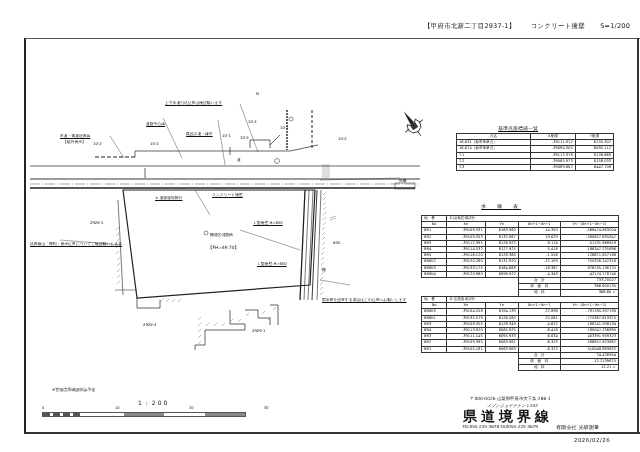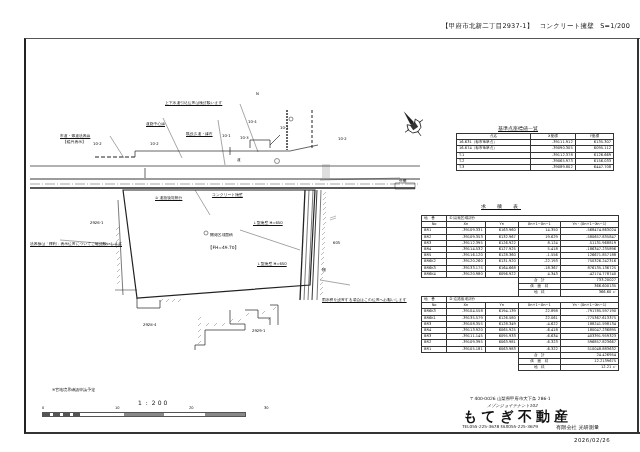--- a/index.html
+++ b/index.html
@@ -1,20 +1,20 @@
 <!DOCTYPE html>
 <html><head>
 <meta charset="utf-8">
 <style>
   html,body{margin:0;padding:0;background:#ffffff;}
   body{width:640px;height:452px;position:relative;overflow:hidden;font-family:"DejaVu Sans",sans-serif;color:#111;}
   .frame{position:absolute;left:24px;top:38px;width:616px;height:396px;border-left:2px solid #222;border-top:1px solid #555;border-bottom:2px solid #333;box-sizing:border-box;}
   .rframe{position:absolute;left:637px;top:38px;width:2px;height:396px;background:#333;}
   .title{position:absolute;top:22px;right:10px;font-size:6.5px;letter-spacing:0.2px;white-space:nowrap;}
-  .title span{margin-left:4px;}
+  .title span{margin-left:13px;}
   .plan{position:absolute;left:0;top:0;width:640px;height:452px;}
   .tbl{position:absolute;border-collapse:collapse;font-size:3.6px;background:#fff;}
   .tbl td,.tbl th{border:0.6px solid #333;padding:0 2px;height:5.2px;line-height:5.2px;white-space:nowrap;font-weight:normal;}
   .tbl td.num{text-align:right;}
   .tcap{position:absolute;font-size:5px;text-decoration:underline;white-space:nowrap;}
   .note{position:absolute;font-size:4px;white-space:nowrap;}
   .lbl{position:absolute;font-size:3.8px;white-space:nowrap;}
   .scale-label{position:absolute;left:138px;top:399px;font-size:6px;letter-spacing:2px;}
   .scale-tick{position:absolute;top:406px;font-size:3.6px;}
   .scalebar{position:absolute;left:42px;top:412px;width:202px;height:3px;border:0.6px solid #555;display:flex;}
@@ -353,16 +353,16 @@
   <tr>
         <td colspan="3" style="border:none;"></td>
         <td style="text-align:center;">地　積</td>
         <td class="num"><span>12.21</span> <span>㎡</span></td>
       </tr>
 </tbody>
   </table>
 
 <div class="addr">〒400-0026 山梨県甲府市大下条 286-1</div>
 <div class="bldg">メゾンジョイテナント102</div>
-<div class="cname">もてぎ不動産</div>
+<div class="cname">県道境界線</div>
 <div class="tel">TEL055-225-3678 FAX055-225-3679</div>
 <div class="surveyor">有限会社 光研測量</div>
 <div class="date">2026/02/26</div>
 
 </body></html>

